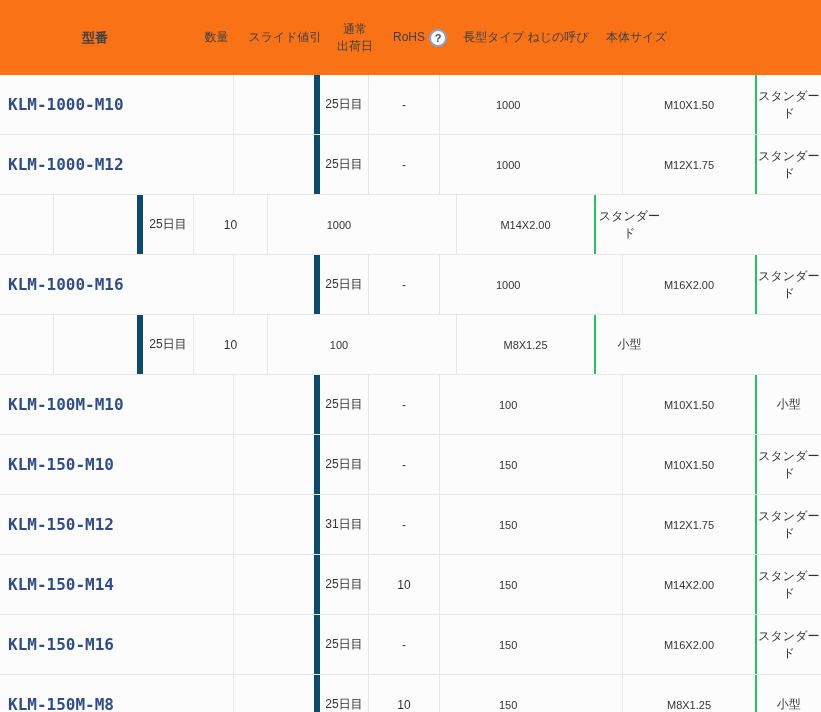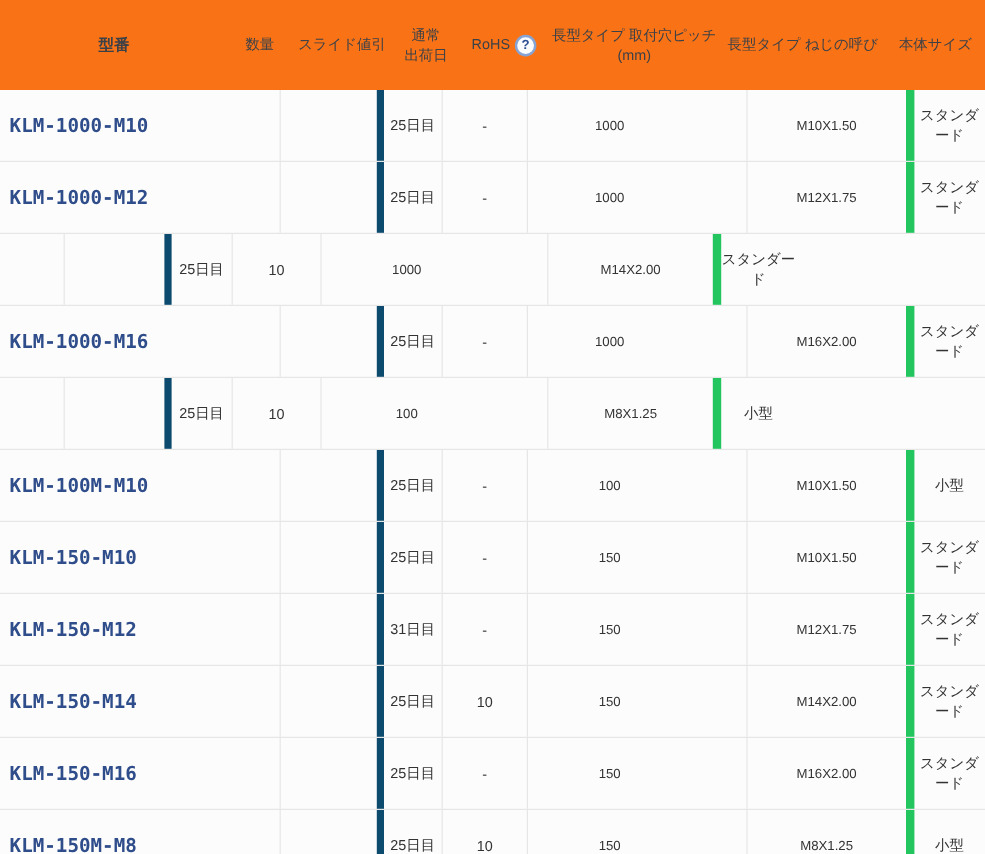--- a/index.html
+++ b/index.html
@@ -87,21 +87,21 @@
     width: 190px;
     justify-content: flex-start;
     padding-left: 8px;
   }
   .td.qty   { width: 53px; }
   .td.slide { width: 84px; border-left: 1px solid #e6e6e6; }
   .td.ship  { width: 56px; border-left: 6px solid #0c4a6e; }
   .td.rohs  { width: 74px; border-left: 1px solid #e6e6e6; }
   .td.pitch { width: 143px; border-left: 1px solid #e6e6e6; font-size: 11px; }
   .td.thread{ width: 138px; border-left: 1px solid #e6e6e6; font-size: 11px; margin-left: 46px; }
-  .td.size  { width: 69px; border-left: 7px solid #22c55e; }
+  .td.size  { width: 69px; border-left: 2px solid #22c55e; }
   .part-link {
     font-family: "DejaVu Sans Mono", "Liberation Mono", monospace;
     font-weight: bold;
     font-size: 16px;
     letter-spacing: 0px;
     color: #2e4d8a;
     text-decoration: none;
     cursor: pointer;
   }
 </style>
@@ -113,22 +113,20 @@
   <div class="thead">
     <div class="th part">型番</div>
     <div class="th qty">数量</div>
     <div class="th slide">スライド値引</div>
     <div class="th ship">通常
 出荷日</div>
     <div class="th rohs">
       <span>RoHS</span>
       <span class="qicon">?</span>
     </div>
-    <div class="th pitch">長型タイプ 取付穴ピッチ
-(mm)</div>
     <div class="th thread">長型タイプ ねじの呼び</div>
     <div class="th size">本体サイズ</div>
   </div>
 
   <div class="tbody" id="tbody">
     <div class="tr">
       <div class="td part">
         <a class="part-link" href="#">KLM-1000-M10</a>
       </div>
       <div class="td qty"></div>

